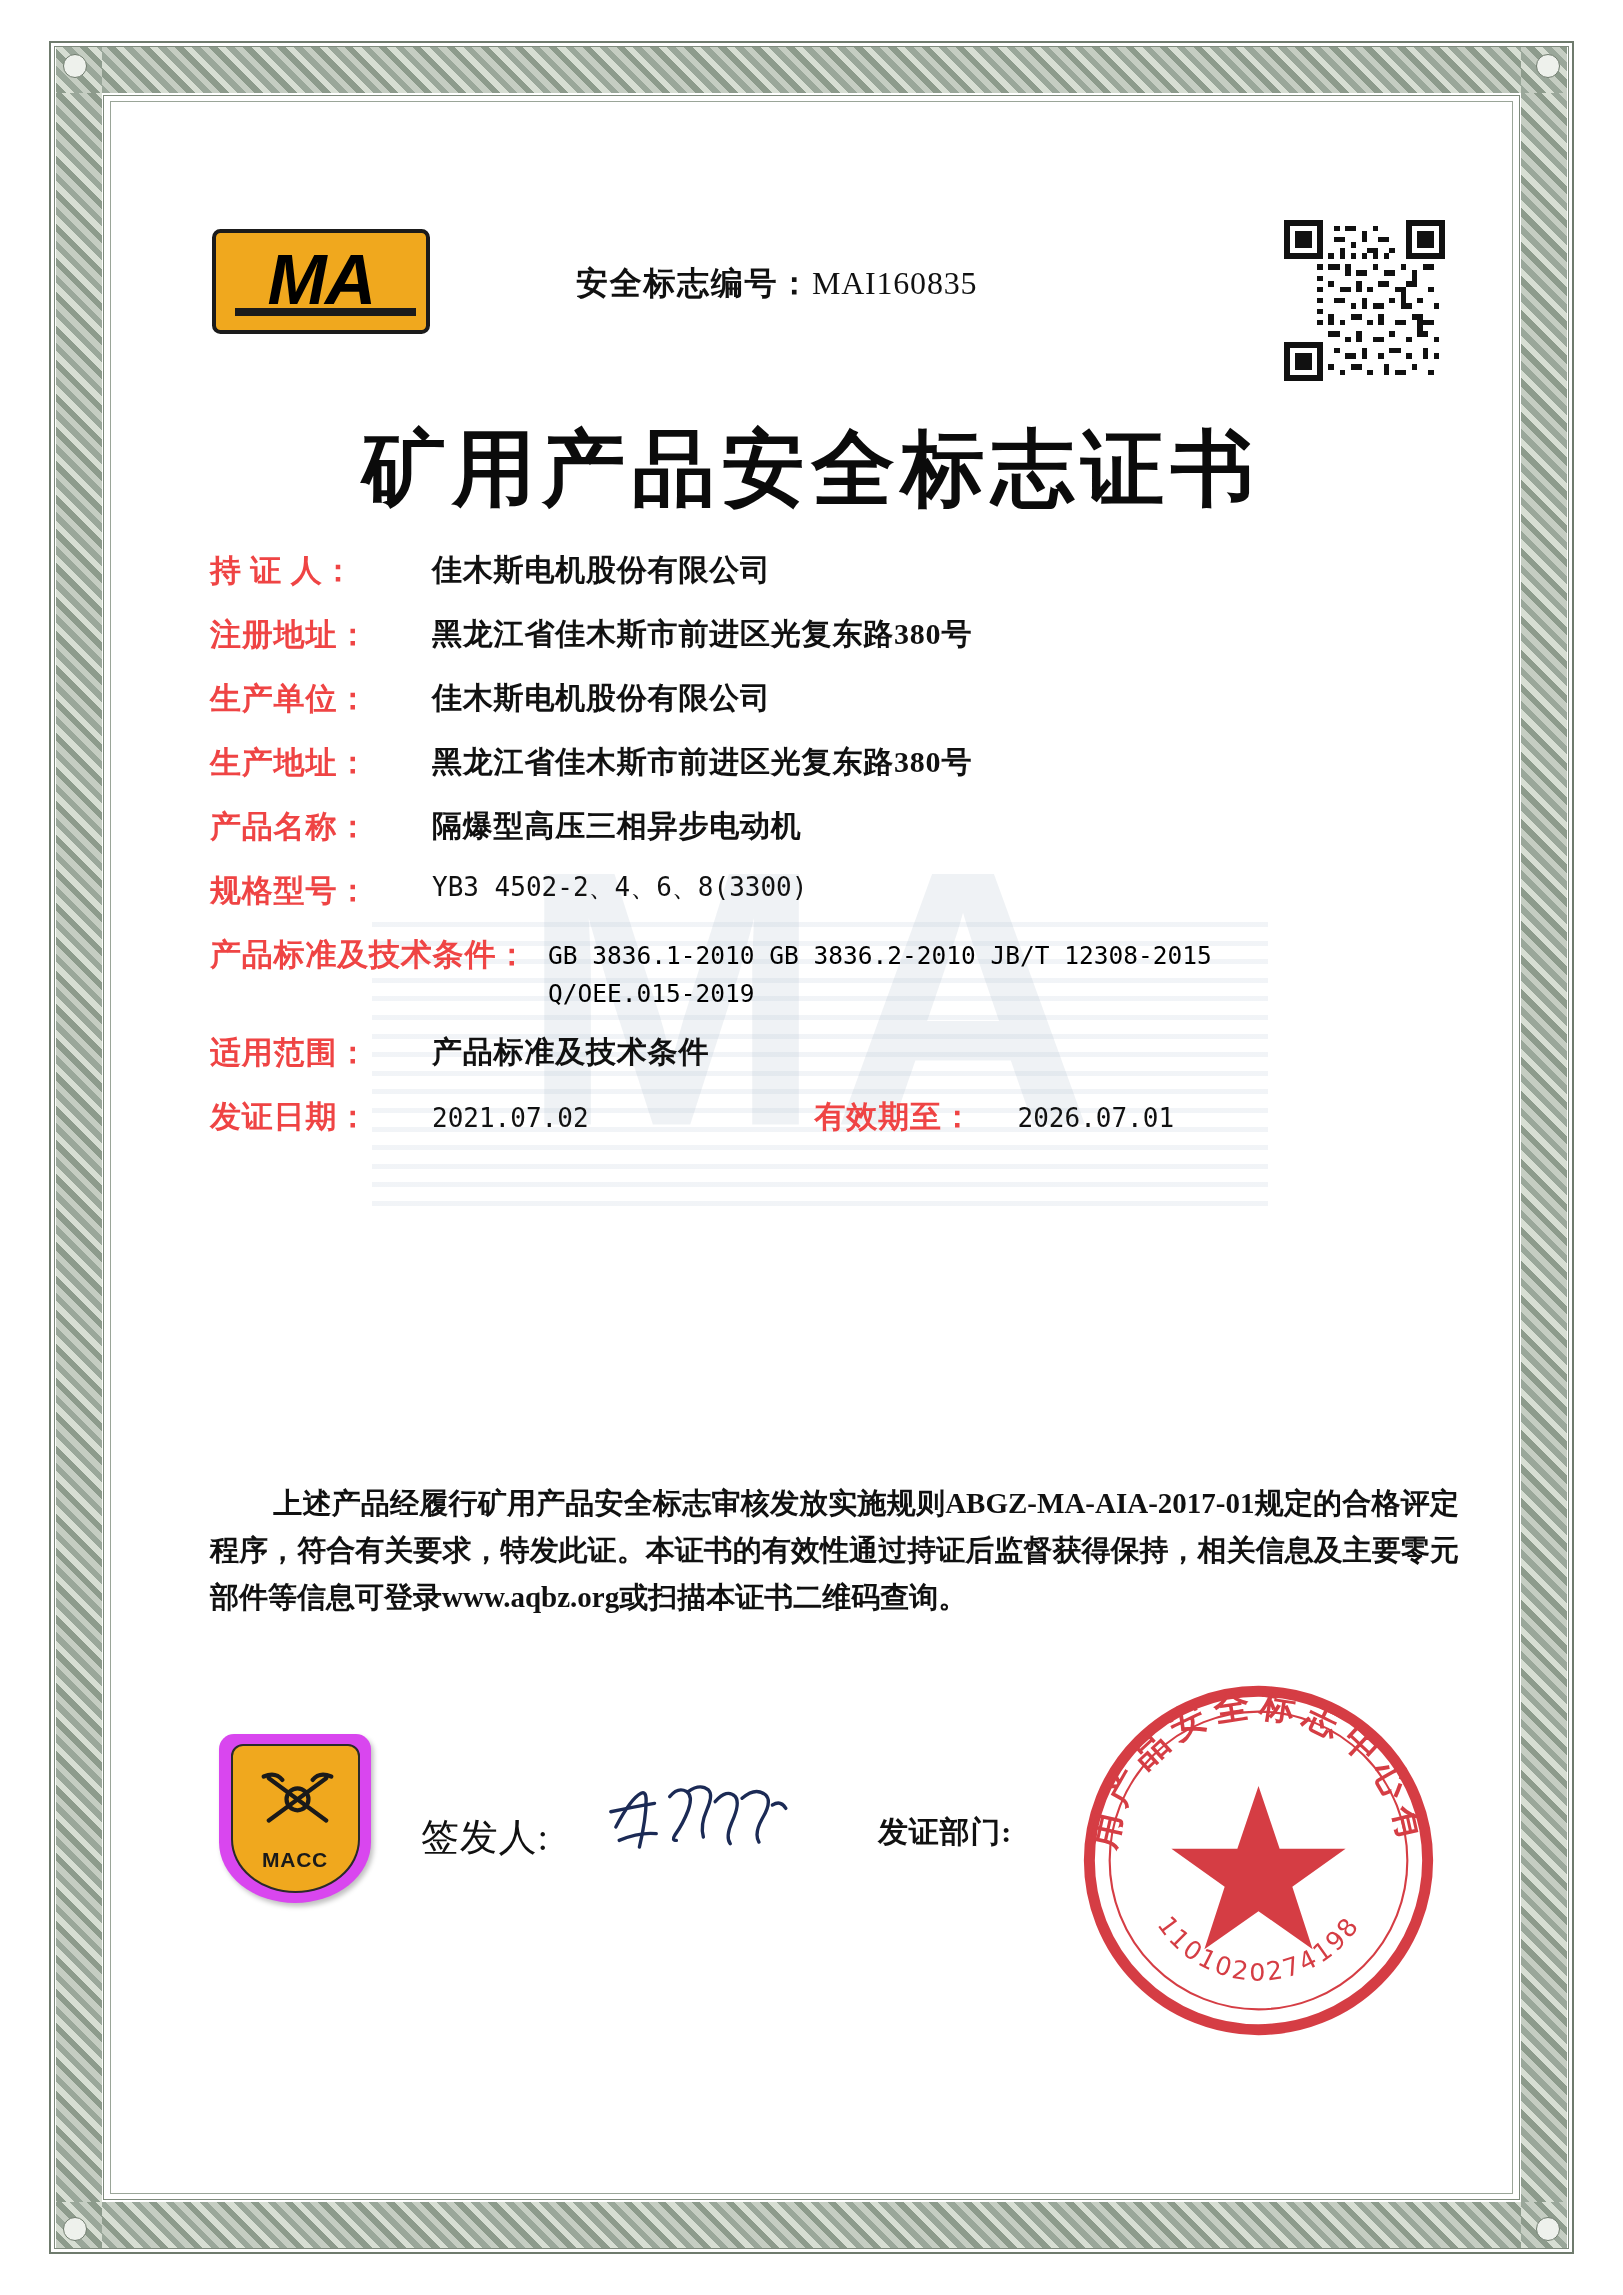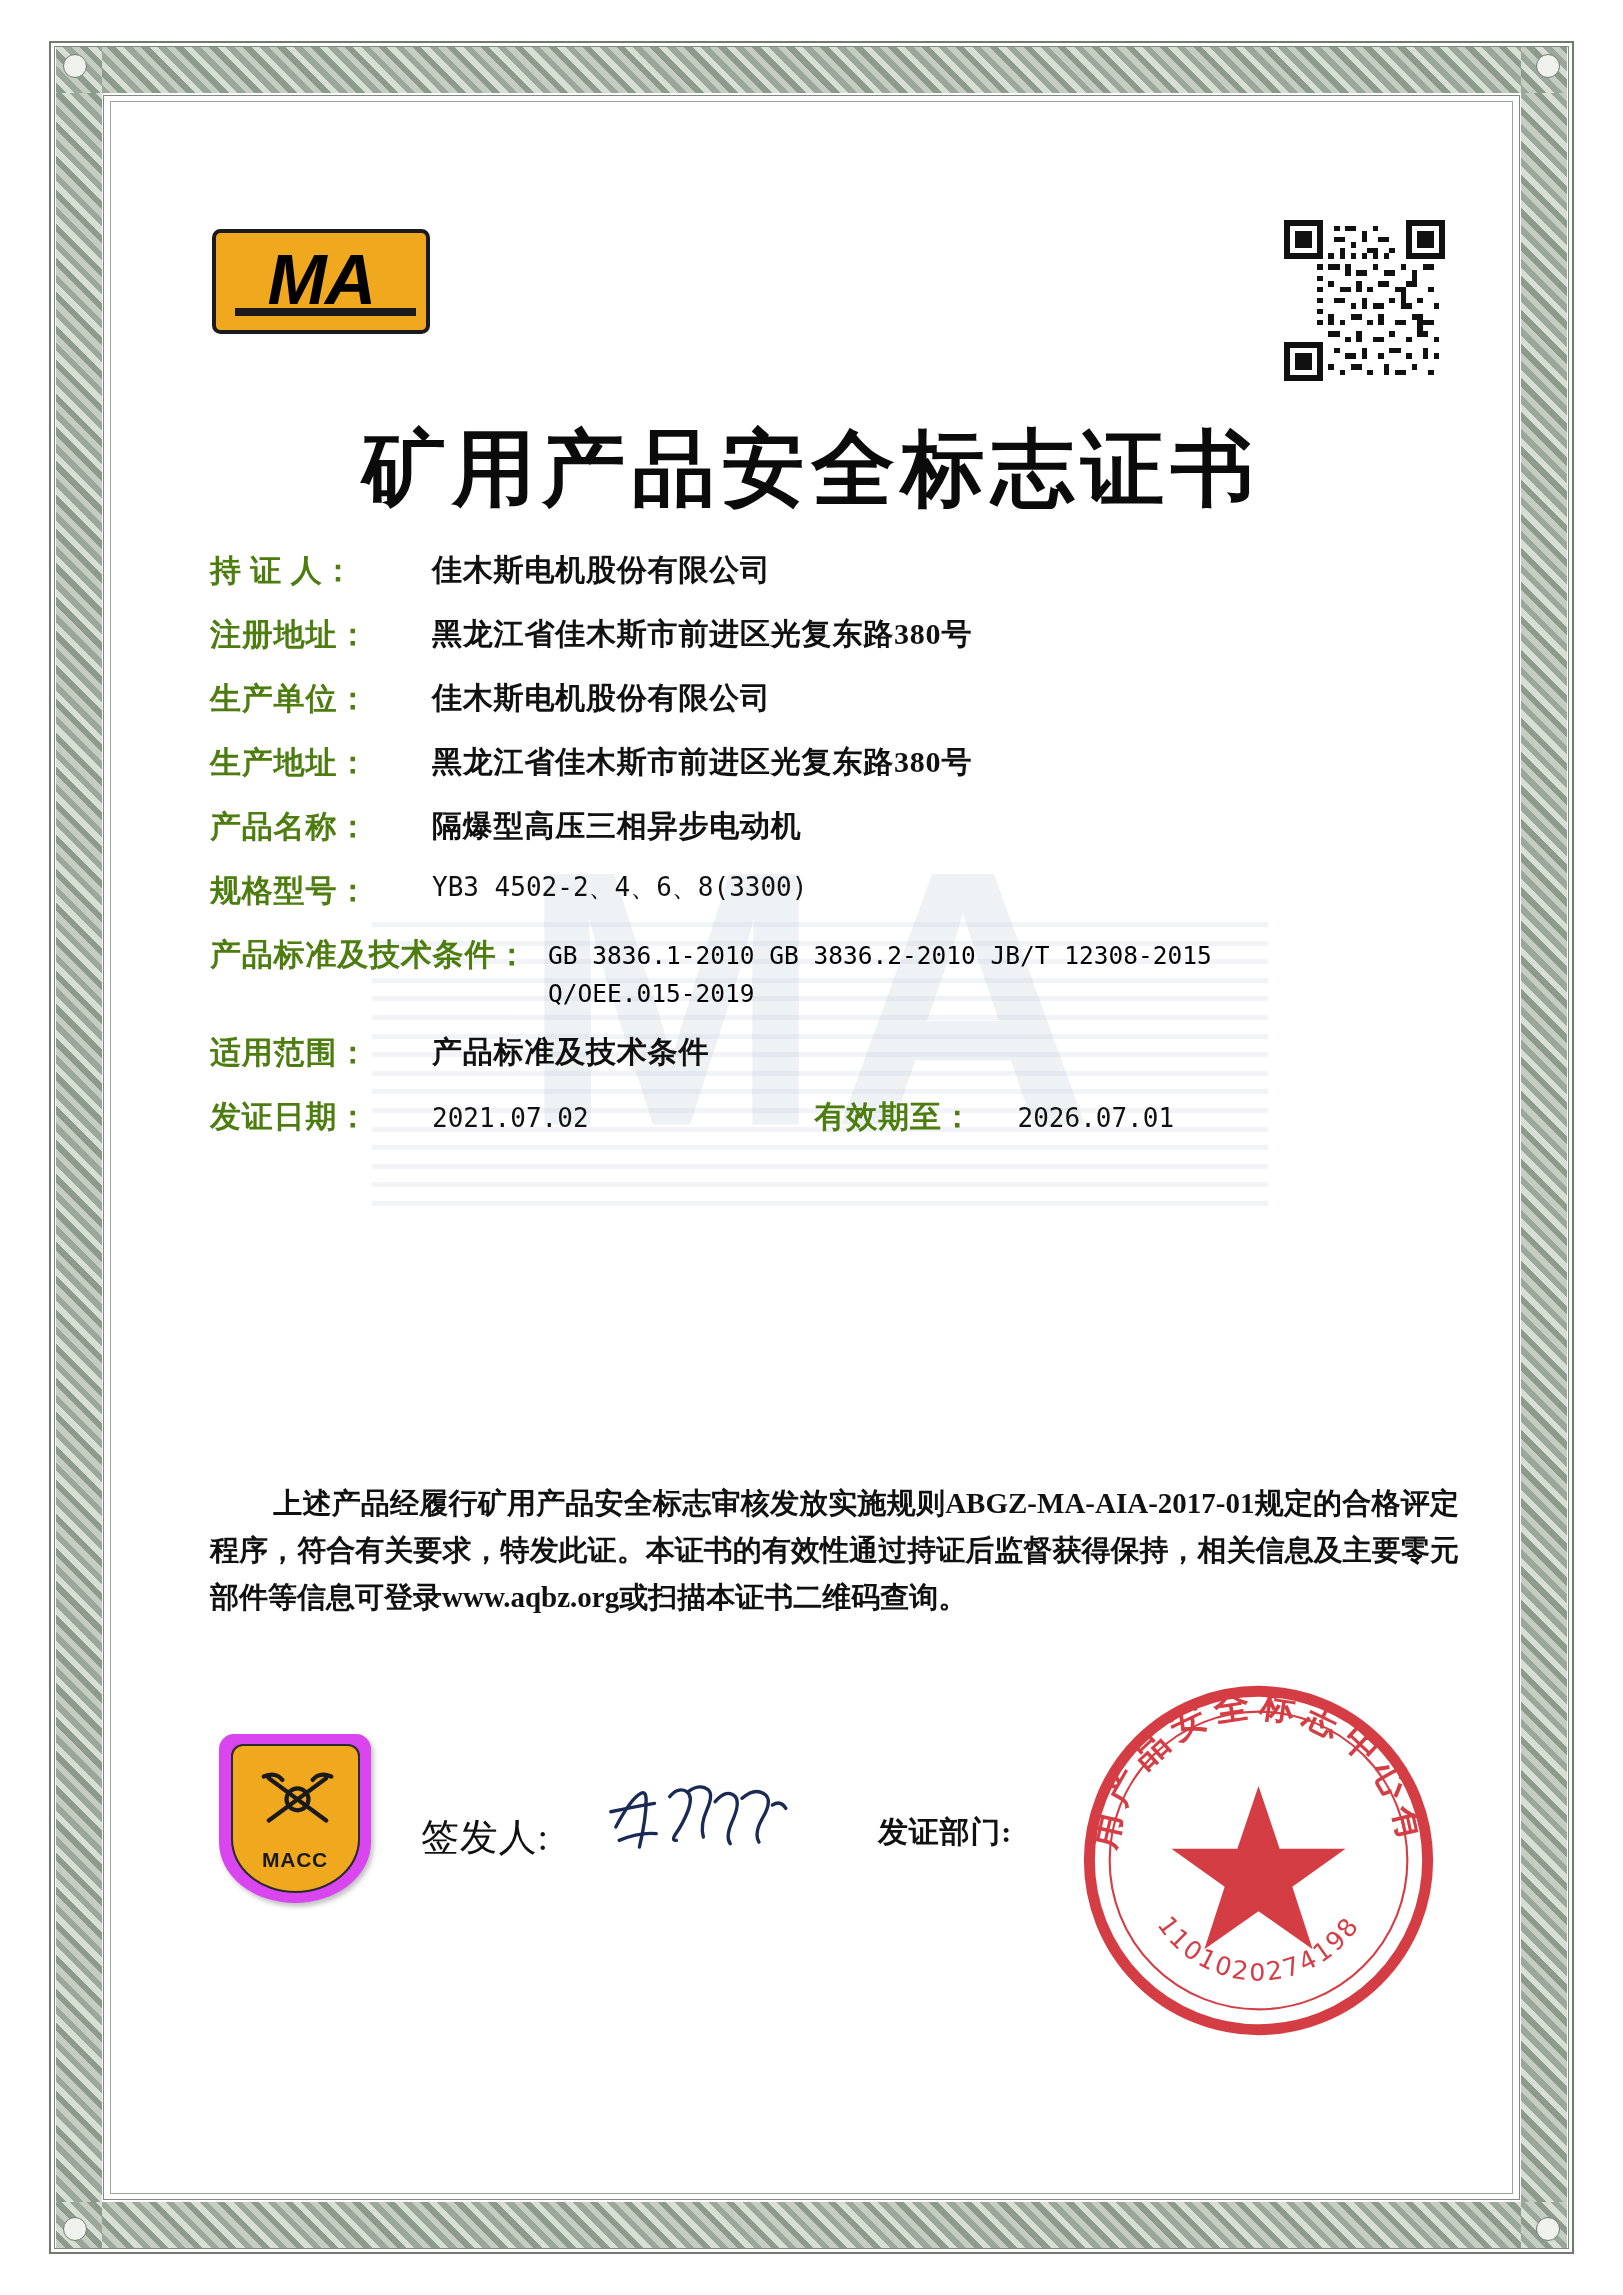--- a/index.html
+++ b/index.html
@@ -214,21 +214,21 @@
     display: flex;
     align-items: flex-start;
     margin-bottom: 22px;
     min-height: 42px;
   }
   .field-label {
     width: 222px;
     flex: none;
     font-size: 31px;
     font-weight: bold;
-    color: #4d7c0f;
+    color: #ef4444;
     letter-spacing: 0.8px;
     white-space: nowrap;
   }
   .field-label.wide { width: 338px; }
   .field-value {
     font-size: 30px;
     color: #111;
     font-weight: bold;
     letter-spacing: 0.8px;
     line-height: 1.35;
@@ -378,20 +378,23 @@
 
   <div class="content">
 
     <div class="header-row">
 
       <div class="ma-logo">
         <span class="ma-text">MA</span>
         <span class="ma-slash"></span>
       </div>
 
+      <div class="cert-no">
+        <span class="label">安全标志编号：</span><span class="value">MAI160835</span>
+      </div>
 
       <div class="qr">
         <svg width="161" height="161" viewBox="0 0 29 29" shape-rendering="crispEdges">
           <rect width="29" height="29" fill="#ffffff"></rect>
           <g fill="#111111">
 
             <rect x="0" y="0" width="7" height="1"></rect>
               <rect x="0" y="6" width="7" height="1"></rect>
             <rect x="0" y="0" width="1" height="7"></rect>
               <rect x="6" y="0" width="1" height="7"></rect>

